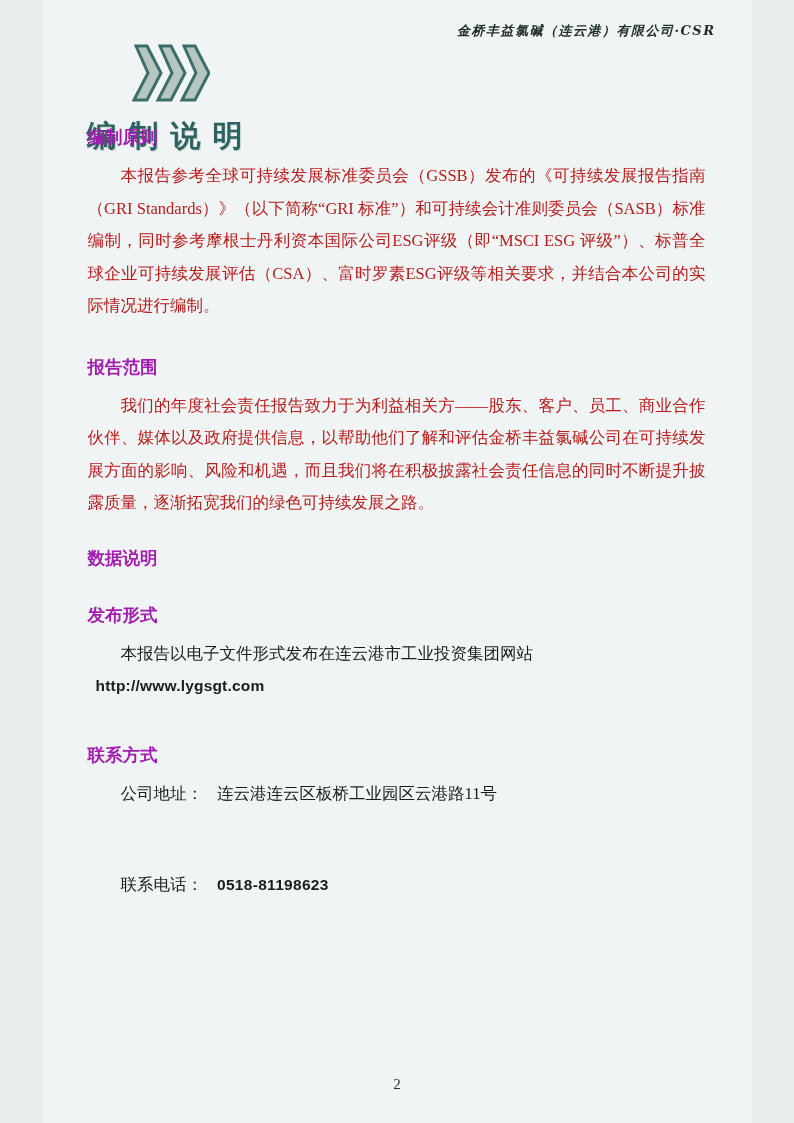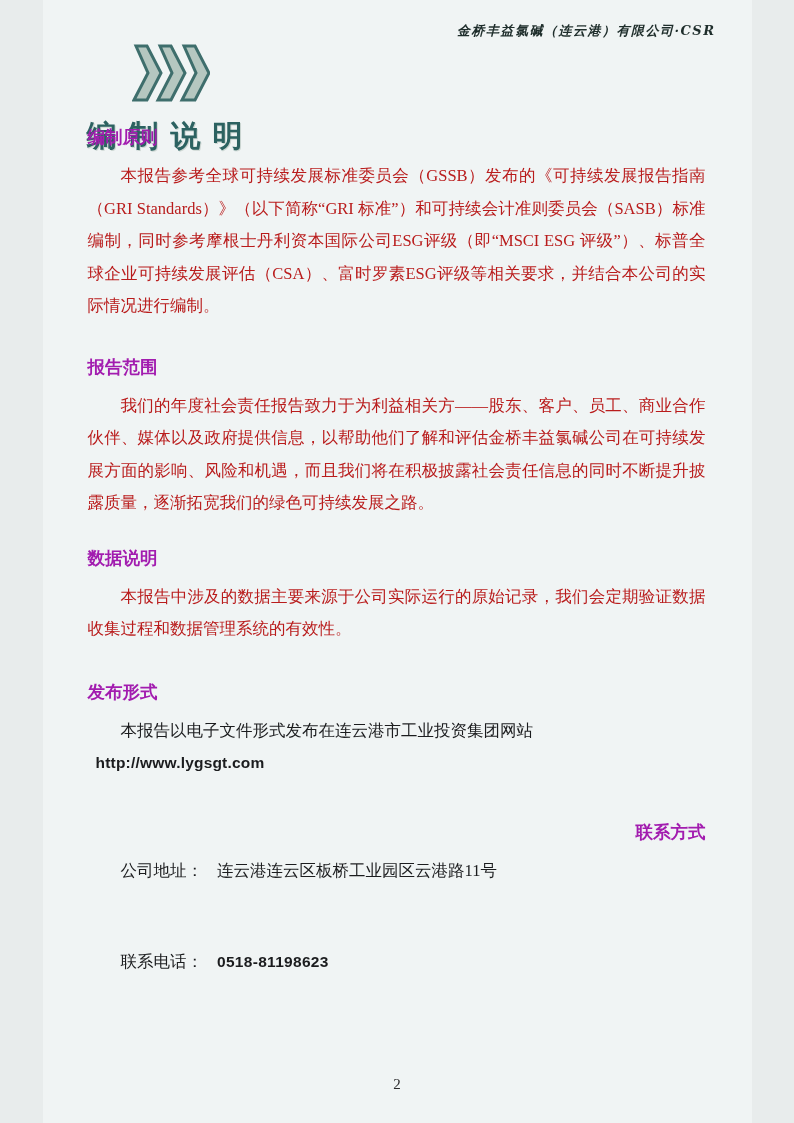--- a/index.html
+++ b/index.html
@@ -63,21 +63,21 @@
     line-height: 32.5px;
     text-align: justify;
     text-indent: 2em;
     color: #b91c1c;
   }
   .para + .para { }
   .sec-principles { margin-top: 0; }
   .sec-scope     { margin-top: 33px; }
   .sec-data      { margin-top: 27px; }
   .sec-publish   { margin-top: 35px; }
-  .sec-contact   { margin-top: 41px; text-align: right; }
+  .sec-contact   { margin-top: 41px; }
   .publish-line {
     font-size: 16.5px;
     line-height: 32.5px;
     text-indent: 2em;
   }
   .publish-url {
     font-family: "Liberation Sans", "DejaVu Sans", sans-serif;
     font-weight: bold;
     font-size: 15.5px;
     margin-left: 8px;
@@ -136,21 +136,20 @@
       <p class="para">本报告参考全球可持续发展标准委员会（GSSB）发布的《可持续发展报告指南（GRI Standards）》（以下简称“GRI 标准”）和可持续会计准则委员会（SASB）标准编制，同时参考摩根士丹利资本国际公司ESG评级（即“MSCI ESG 评级”）、标普全球企业可持续发展评估（CSA）、富时罗素ESG评级等相关要求，并结合本公司的实际情况进行编制。</p>
     </section>
 
     <section class="sec-scope">
       <div class="section-heading">报告范围</div>
       <p class="para">我们的年度社会责任报告致力于为利益相关方——股东、客户、员工、商业合作伙伴、媒体以及政府提供信息，以帮助他们了解和评估金桥丰益氯碱公司在可持续发展方面的影响、风险和机遇，而且我们将在积极披露社会责任信息的同时不断提升披露质量，逐渐拓宽我们的绿色可持续发展之路。</p>
     </section>
 
     <section class="sec-data">
       <div class="section-heading">数据说明</div>
-      <p class="para">本报告中涉及的数据主要来源于公司实际运行的原始记录，我们会定期验证数据收集过程和数据管理系统的有效性。</p>
     </section>
 
     <section class="sec-publish">
       <div class="section-heading">发布形式</div>
       <p class="publish-line"><span>本报告以电子文件形式发布在连云港市工业投资集团网站</span><span class="publish-url">http://www.lygsgt.com</span></p>
     </section>
 
     <section class="sec-contact">
       <div class="section-heading">联系方式</div>
       <div class="contact-row">

